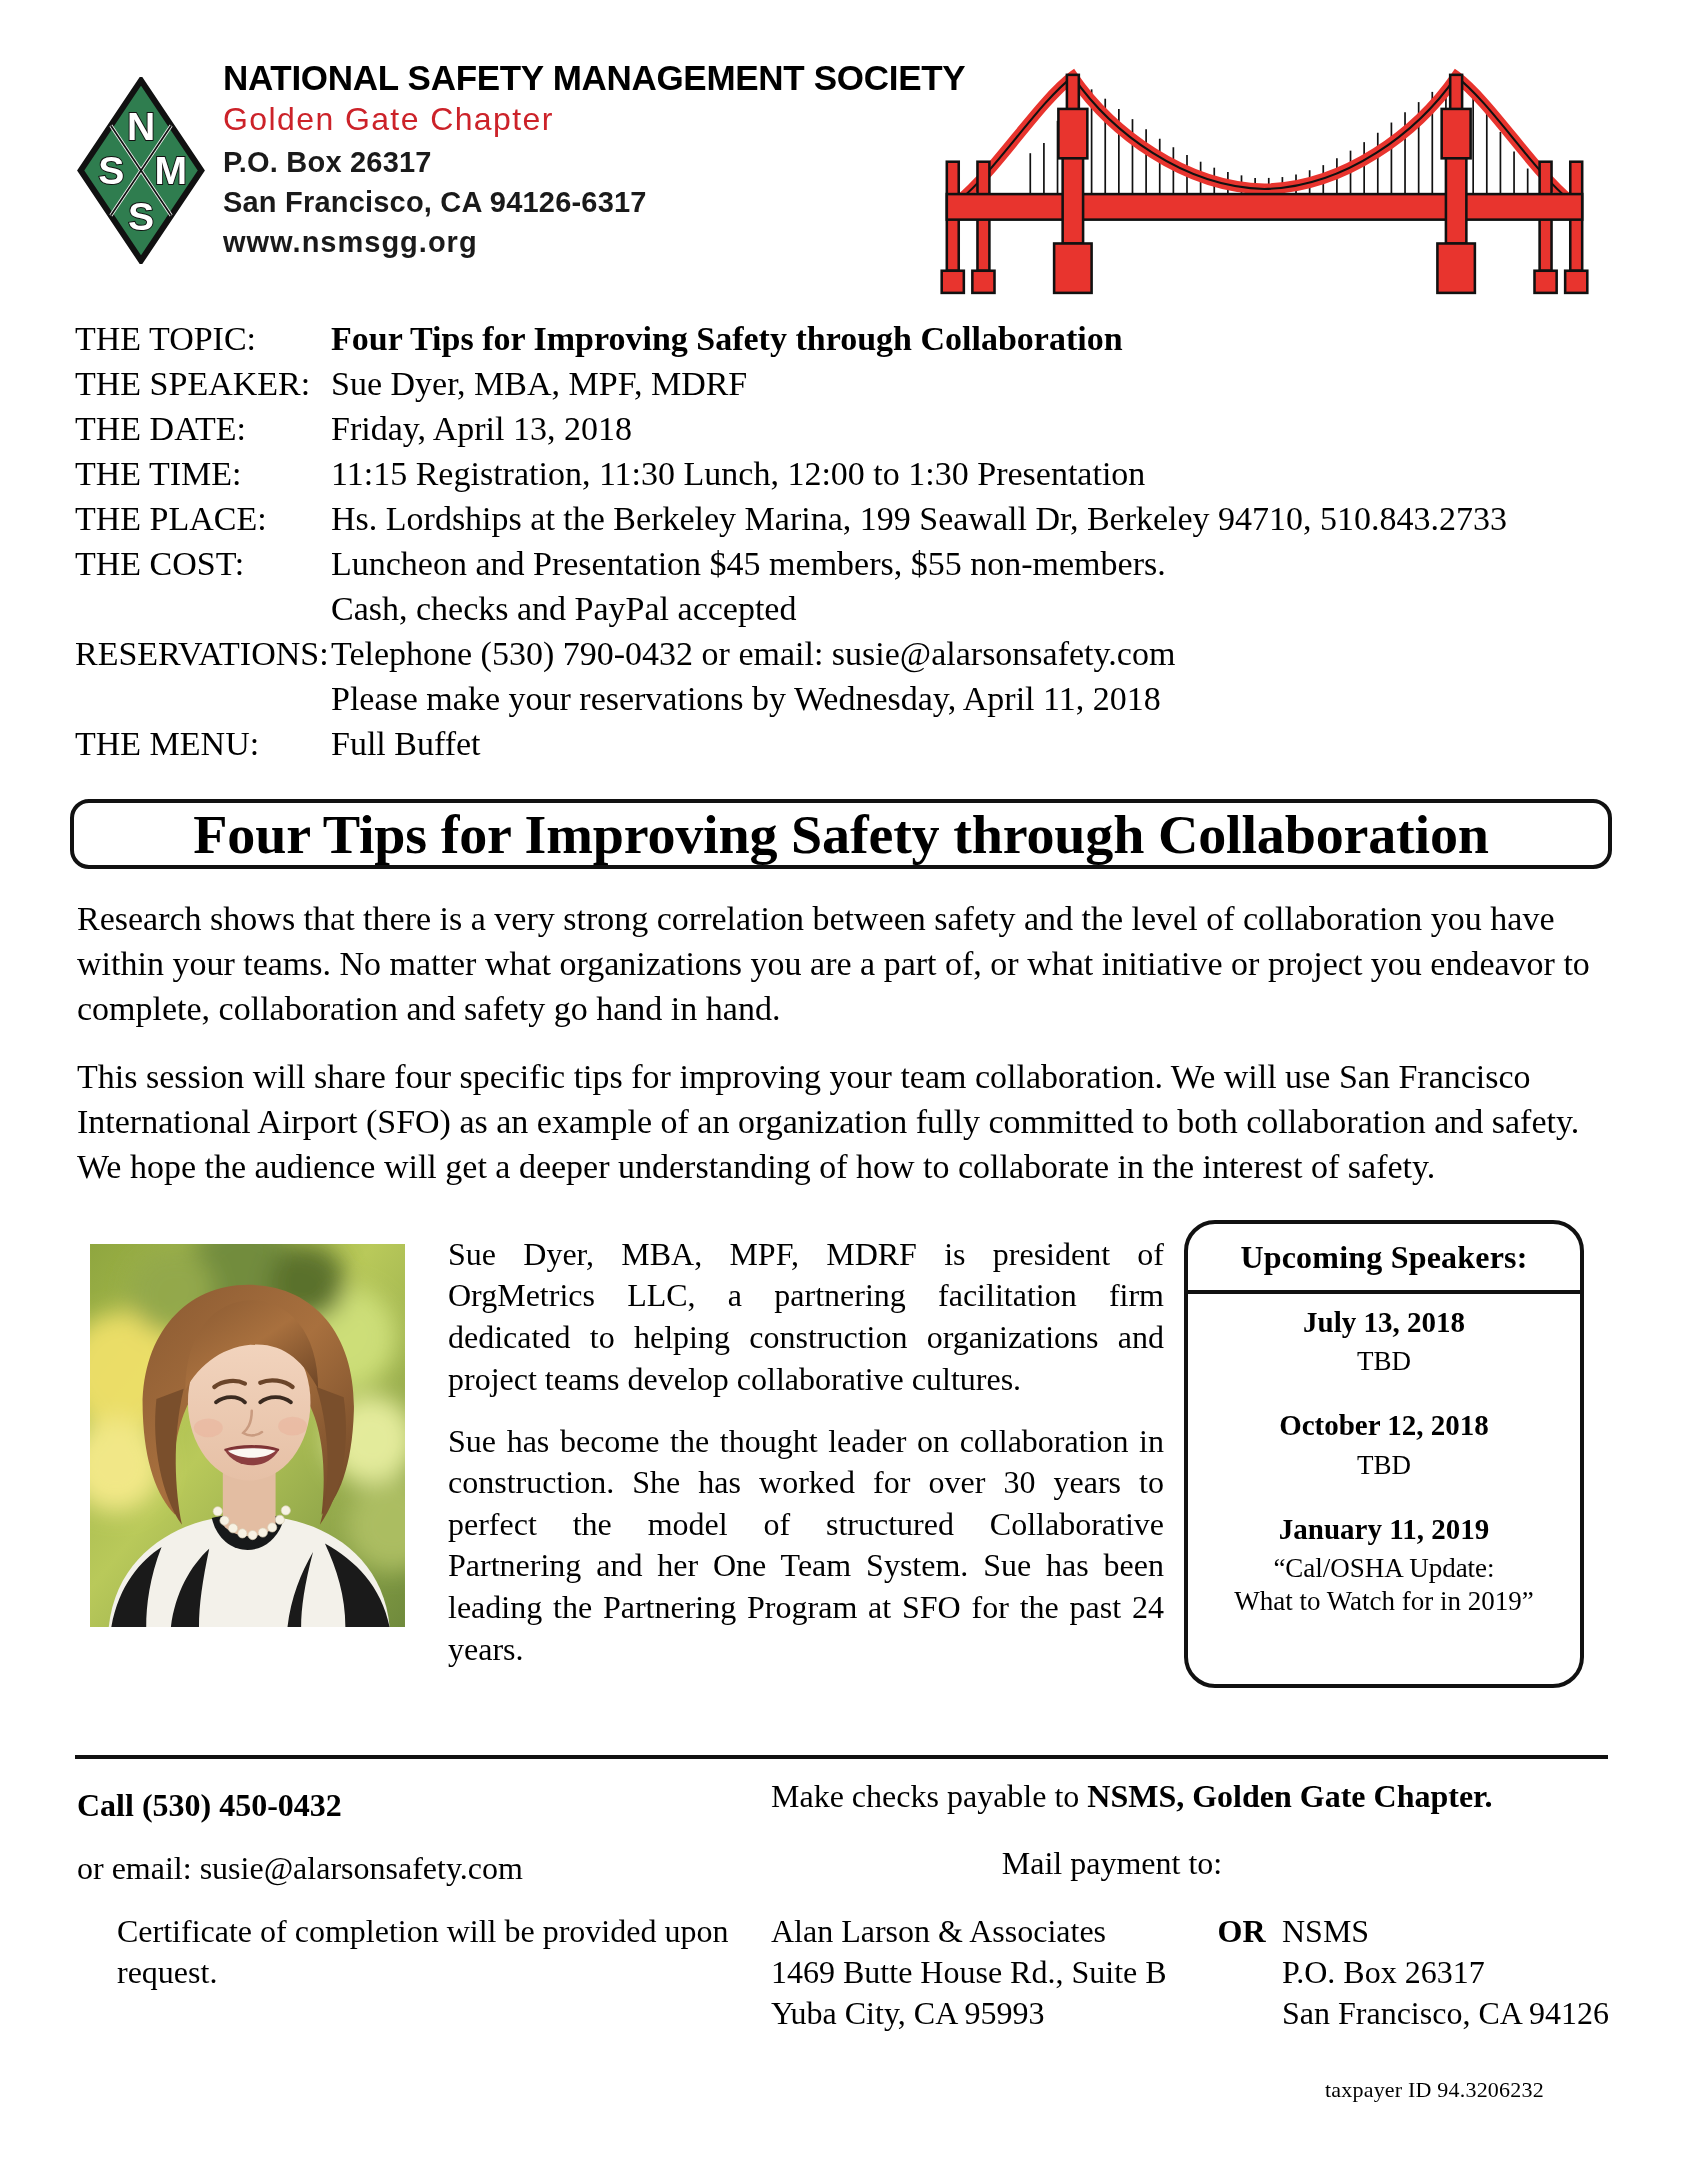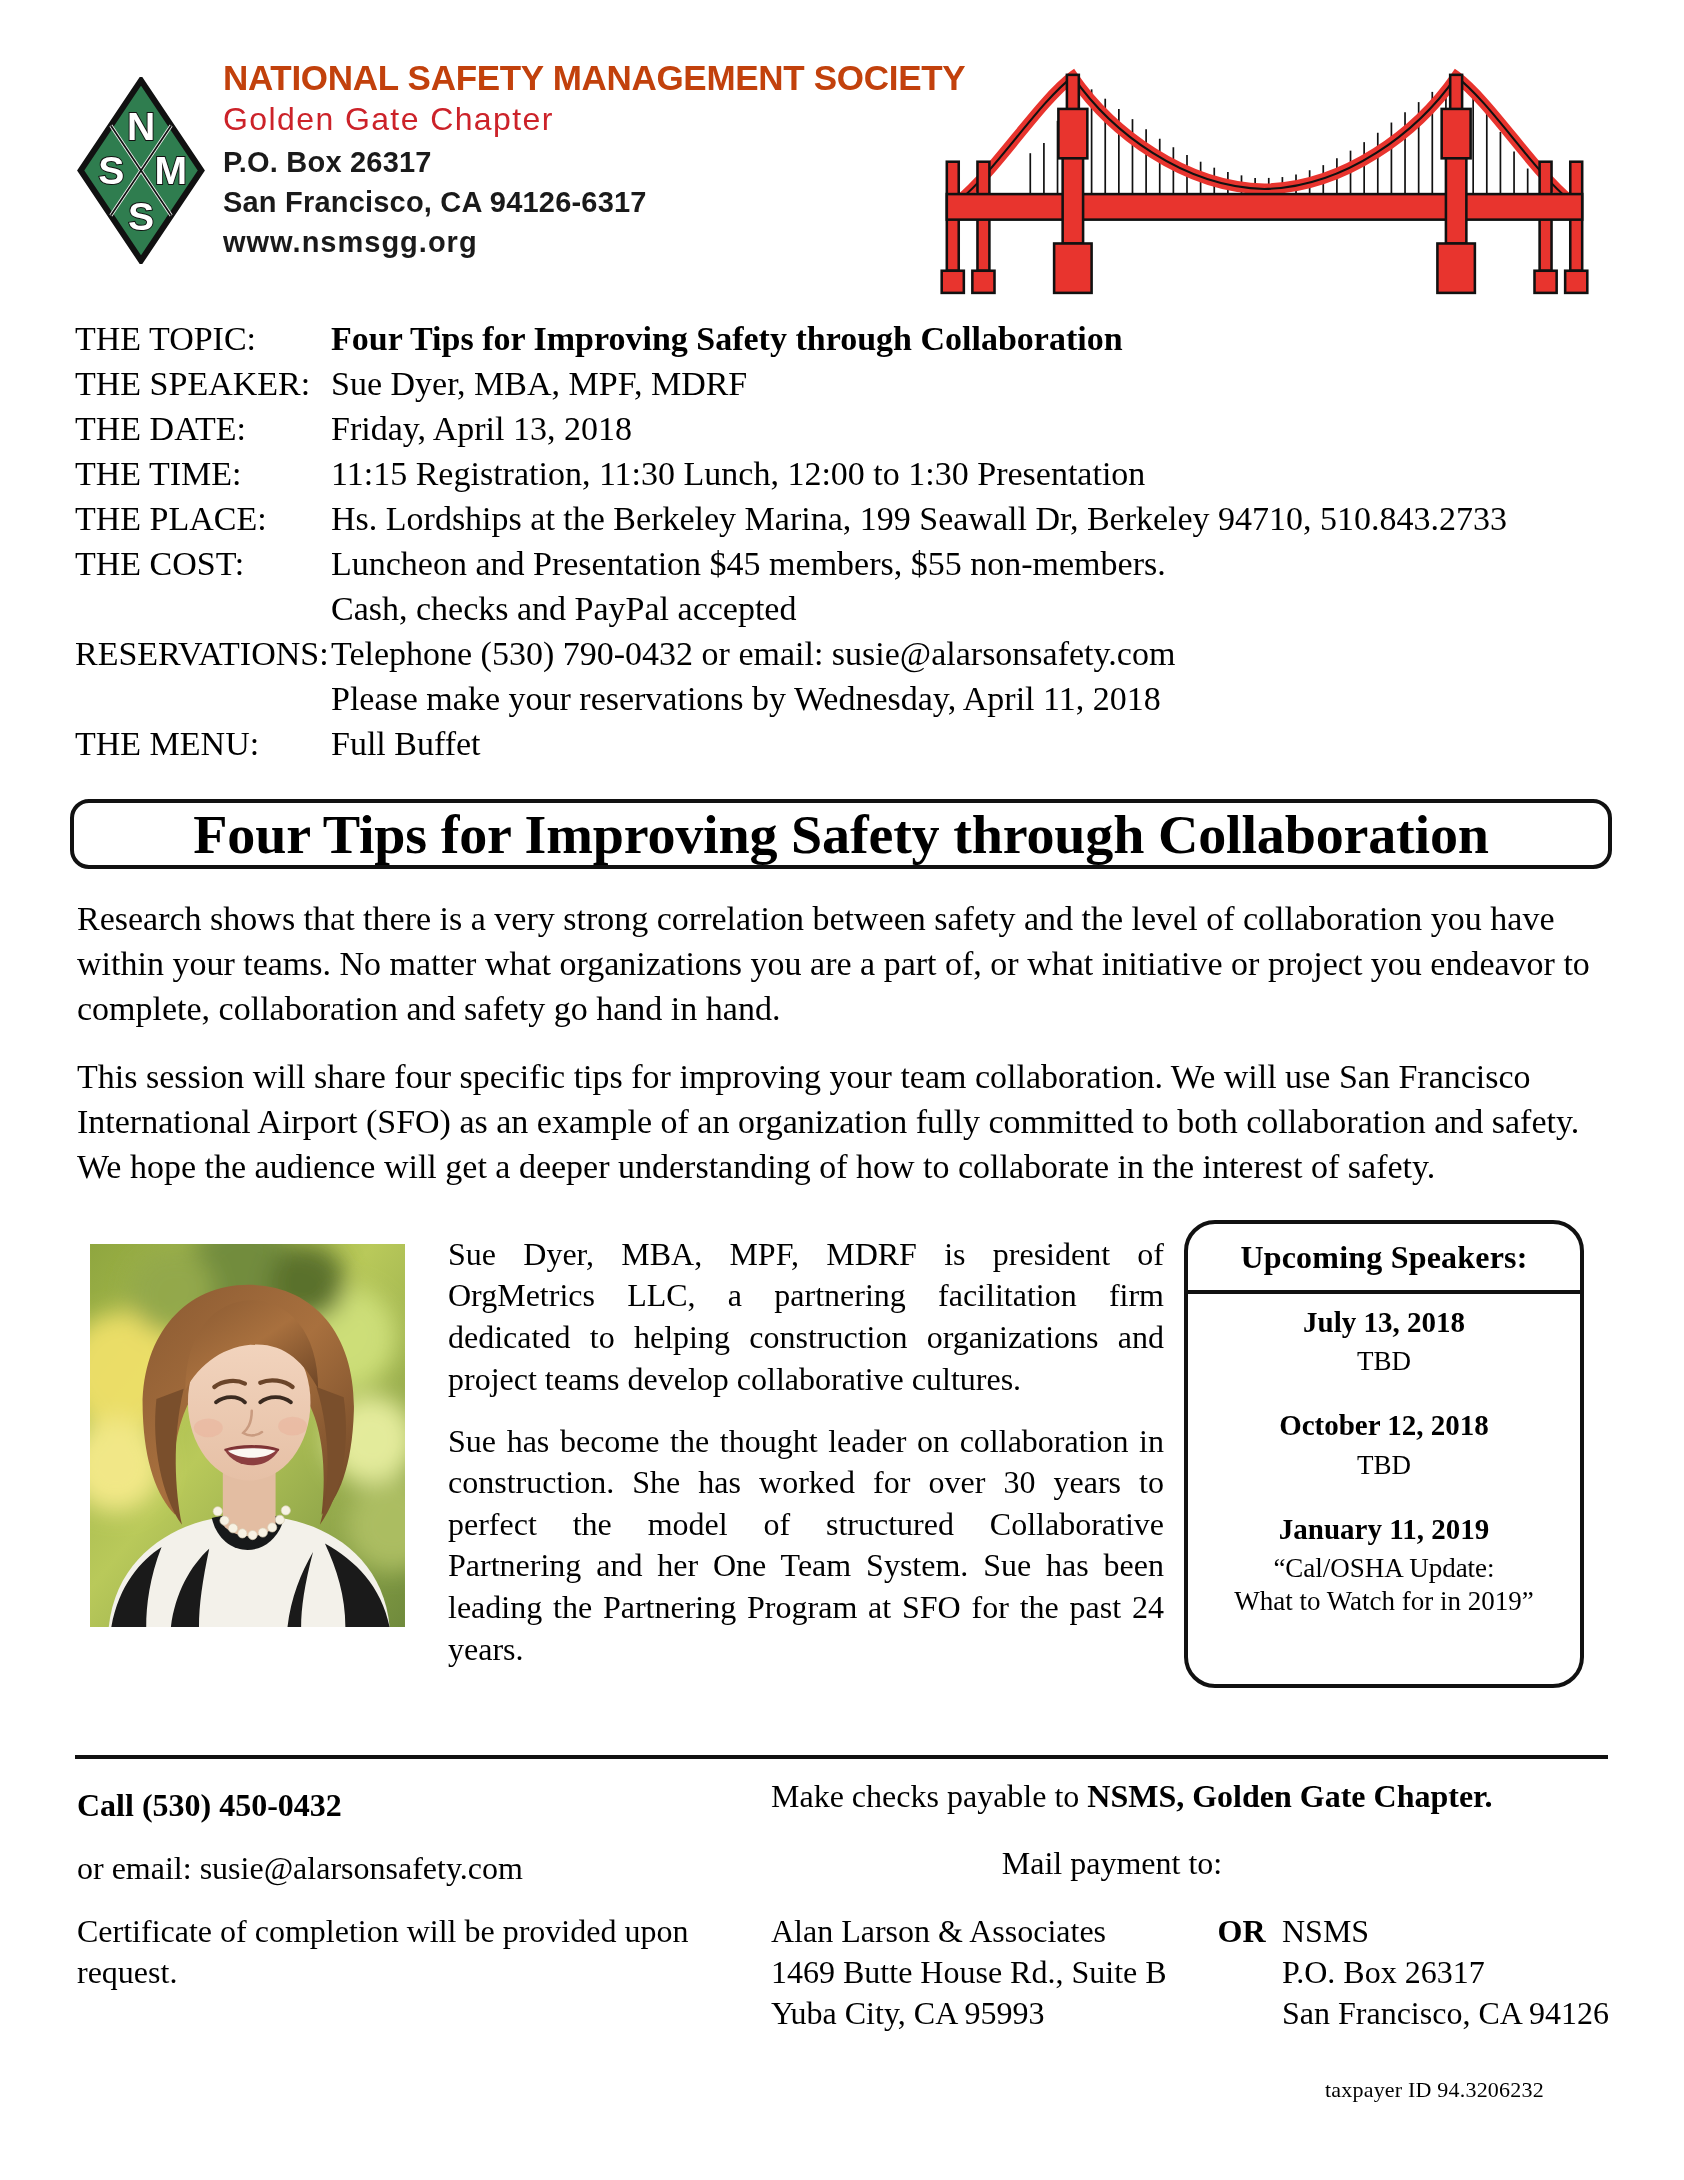--- a/index.html
+++ b/index.html
@@ -47,21 +47,21 @@
     left: 223px;
     top: 8.5px;
     width: 869px;
     font-family: "Liberation Sans", "DejaVu Sans", sans-serif;
   }
   .org-line1 {
     font-size: 35px;
     font-weight: bold;
     letter-spacing: -0.3px;
     line-height: 1.0;
-    color: #c2410c;
+    color: #000000;
     white-space: nowrap;
   }
   .org-line2 {
     font-size: 32px;
     font-weight: normal;
     letter-spacing: 1.4px;
     line-height: 1.12;
     color: #cc2229;
     margin-top: 7.7px;
     white-space: nowrap;
@@ -235,21 +235,21 @@
     left: 77px;
     top: 1785px;
     width: 673px;
   }
   .fl-line {
     font-size: 32px;
     line-height: 1.28;
     margin-bottom: 22px;
   }
   .fl-line.bold { font-weight: bold; }
-  .fl-line:last-child { margin-bottom: 0; }
+  .fl-line:last-child { margin-bottom: 0; margin-left: 40px; }
 
   .footer-right {
     position: absolute;
     left: 771px;
     top: 1776px;
     width: 852px;
   }
   .fr-checks {
     font-size: 32px;
     line-height: 1.25;

